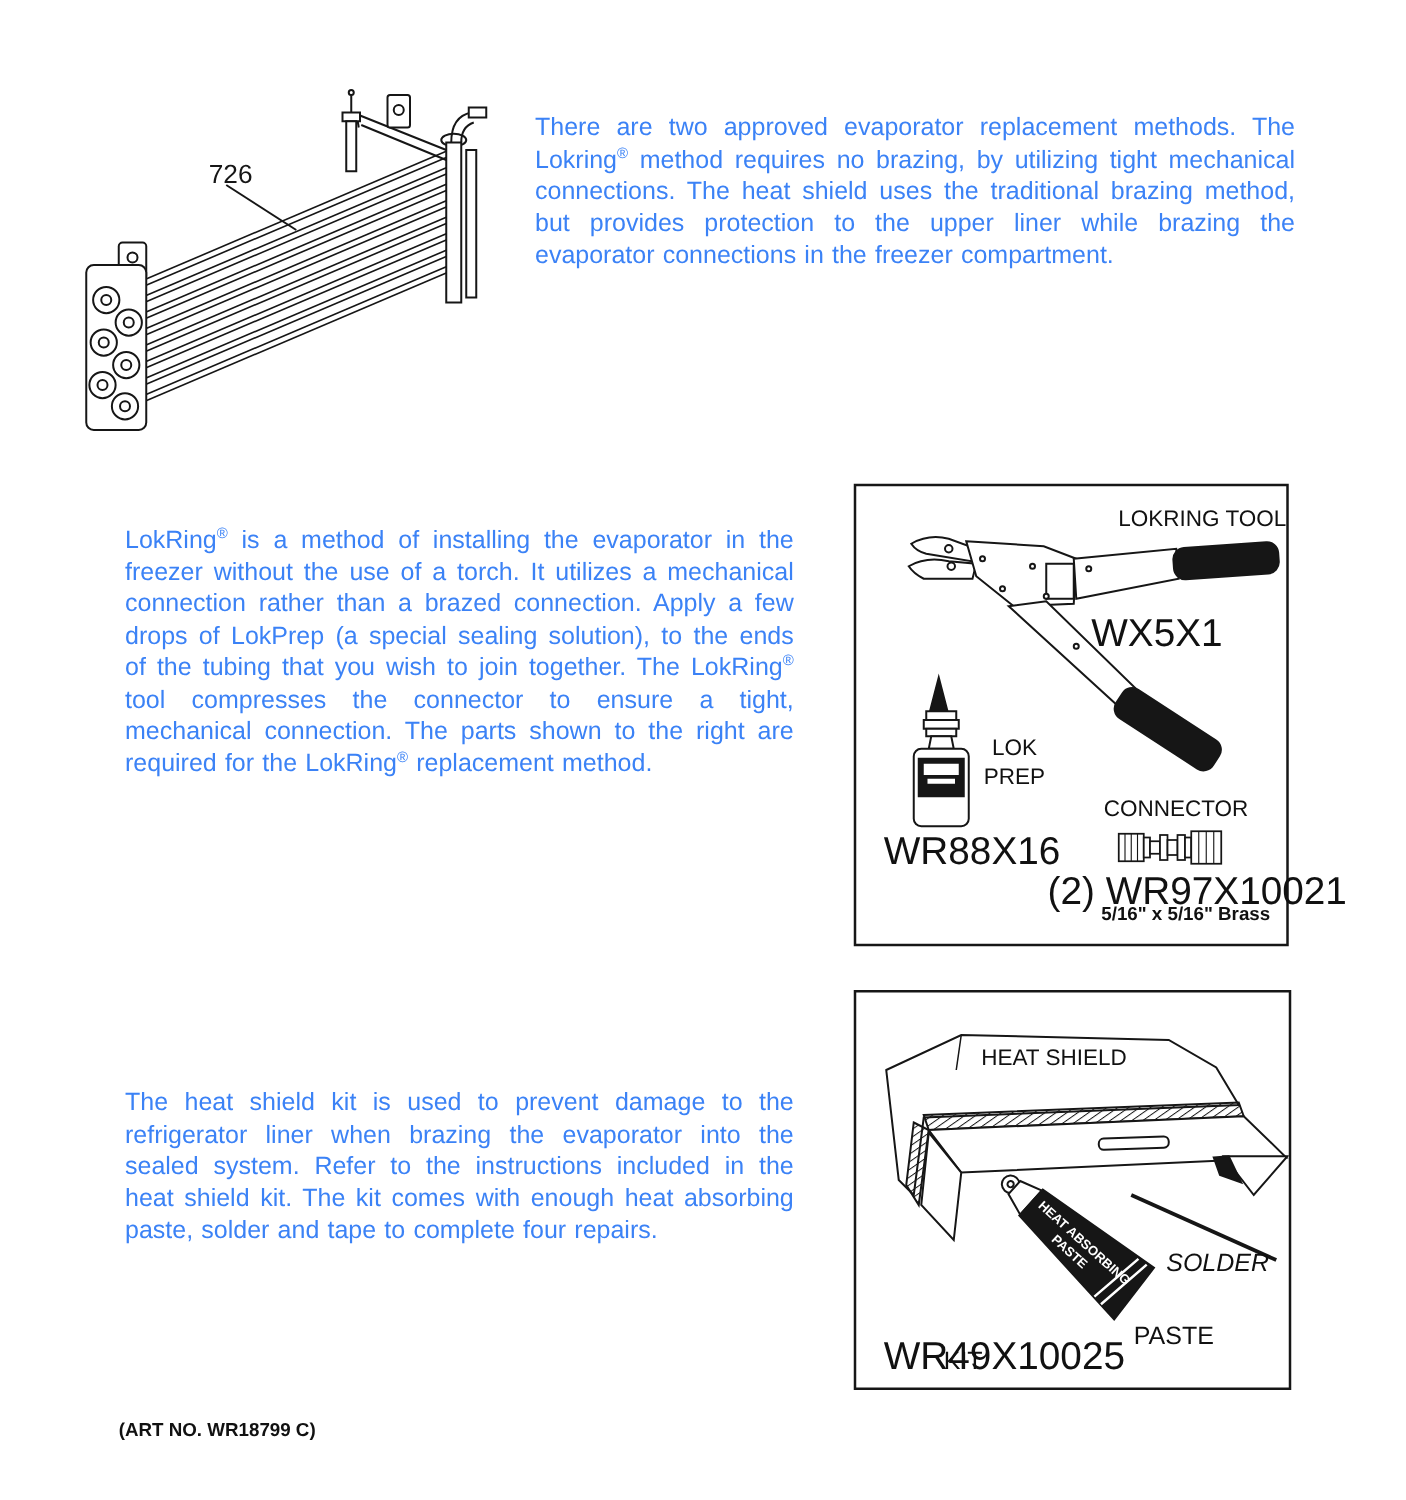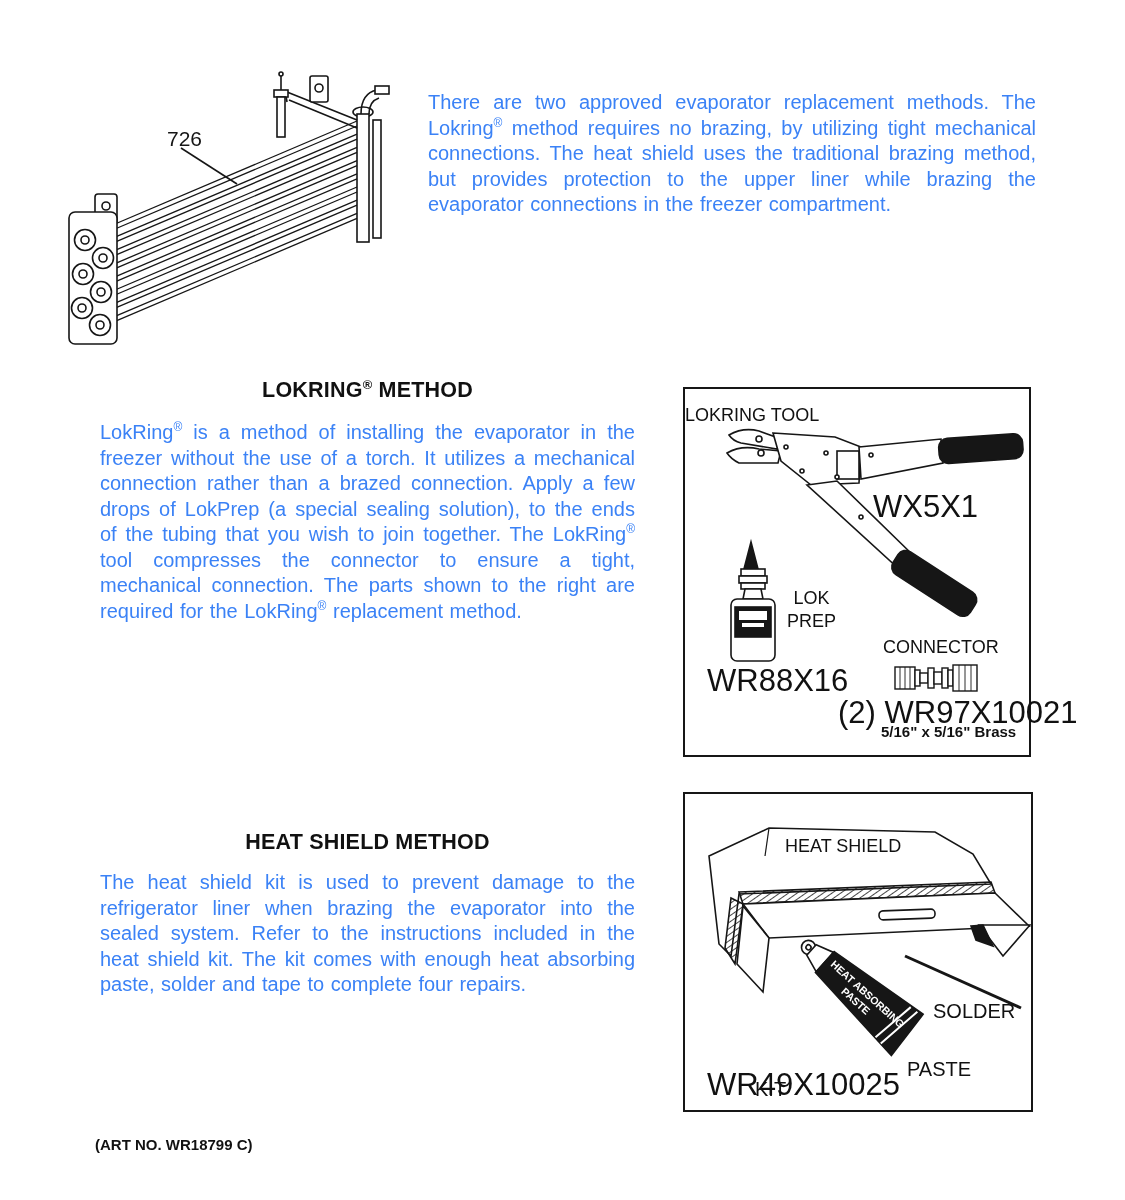--- a/index.html
+++ b/index.html
@@ -18,21 +18,21 @@
     color:#111111; letter-spacing:0.2px;
   }
   sup.reg { font-size:60%; vertical-align:super; line-height:0; }
   .figure-box { position:absolute; border:2px solid #161616; background:#ffffff; }
   .figure-box svg { position:absolute; left:0; top:0; }
   .lbl { position:absolute; font-size:18px; color:#111111; white-space:nowrap;text-align:center; }
   .lbl-lg { position:absolute; font-size:20px; color:#111111; white-space:nowrap; }
   .part { position:absolute; font-weight:normal; font-size:31px; color:#111111; white-space:nowrap; }
   .part-sm { position:absolute; font-weight:bold; font-size:15px; color:#111111; white-space:nowrap; }
   .artno { position:absolute; font-weight:bold; font-size:15px; color:#111111;margin-top:44px; }
-  .center-lbl { left:0; right:0; text-align:left; }
+  .center-lbl { left:0; right:0; text-align:right; }
   .stack span { display:block; line-height:23px; }
 </style>
 </head>
 <body>
 
 <div class="page">
 
   <svg class="abs" style="left:55px; top:62px;" width="355" height="295" viewBox="0 0 355 295">
     <g fill="none" stroke="#161616" stroke-width="1.6">
 
@@ -91,21 +91,20 @@
       <path d="M226,14 L226,28"></path>
         <circle cx="226" cy="12" r="2"></circle>
       <rect x="219" y="28" width="14" height="7" fill="#ffffff"></rect>
       <rect x="222" y="35" width="8" height="40" fill="#ffffff"></rect>
     </g>
     <text x="112" y="84" font-size="21" fill="#161616" font-family="Liberation Sans, sans-serif">726</text>
   </svg>
 
   <div class="para" style="left:428px; top:90px; width:608px;">There are two approved evaporator replacement methods.  The Lokring<sup class="reg">®</sup> method requires no brazing, by utilizing tight mechanical connections.  The heat shield uses the traditional brazing method, but provides protection to the upper liner while brazing the evaporator connections in the freezer compartment.</div>
 
-  <div class="h1" style="left:100px; top:378px; width:535px;">LOKRING<sup class="reg">®</sup> METHOD</div>
   <div class="para" style="left:100px; top:420px; width:535px;">LokRing<sup class="reg">®</sup> is a method of installing the evaporator in the freezer without the use of a torch.  It utilizes a mechanical connection rather than a brazed connection.  Apply a few drops of LokPrep (a special sealing solution), to the ends of the tubing that you wish to join together.  The LokRing<sup class="reg">®</sup> tool compresses the connector to ensure a tight, mechanical connection.  The parts shown to the right are required for the LokRing<sup class="reg">®</sup> replacement method.</div>
 
   <div class="figure-box" style="left:683px; top:387px; width:348px; height:370px;">
     <svg width="344" height="366" viewBox="0 0 344 366">
       <g fill="#ffffff" stroke="#161616" stroke-width="1.6">
 
         <path d="M44,46 Q58,38 74,42 L96,50 L92,60 L56,54 Q48,52 44,46 Z"></path>
         <path d="M42,64 Q56,56 74,60 L96,62 L93,74 L54,74 Q46,70 42,64 Z"></path>
         <circle cx="74" cy="50" r="3"></circle>
           <circle cx="76" cy="64" r="3"></circle>
@@ -156,21 +155,20 @@
     <div class="lbl stack" style="left:102px; top:198px;">
       <span>LOK</span>
       <span>PREP</span>
     </div>
     <div class="part" style="left:22px; top:274px;">WR88X16</div>
     <div class="lbl" style="left:198px; top:248px;">CONNECTOR</div>
     <div class="part" style="left:153px; top:306px;">(2) WR97X10021</div>
     <div class="part-sm" style="left:196px; top:334px;">5/16" x 5/16" Brass</div>
   </div>
 
-  <div class="h1" style="left:100px; top:830px; width:535px;">HEAT SHIELD METHOD</div>
   <div class="para" style="left:100px; top:870px; width:535px;">The heat shield kit is used to prevent damage to the refrigerator liner when brazing the evaporator into the sealed system.  Refer to the instructions included in the heat shield kit.  The kit comes with enough heat absorbing paste, solder and tape to complete four repairs.</div>
 
   <div class="figure-box" style="left:683px; top:792px; width:350px; height:320px;">
     <svg width="346" height="316" viewBox="0 0 346 316">
       <defs>
         <pattern id="hatch" patternUnits="userSpaceOnUse" width="5" height="5" patternTransform="rotate(55)">
           <line x1="0" y1="0" x2="0" y2="5" stroke="#161616" stroke-width="1.6"></line>
         </pattern>
       </defs>
       <g fill="#ffffff" stroke="#161616" stroke-width="1.6">
@@ -196,21 +194,21 @@
           <circle cx="2" cy="0" r="2.5"></circle>
           <polygon points="6,-7 24,-13 24,13 6,7"></polygon>
           <polygon points="24,-14 132,-27 136,25 24,14" fill="#161616"></polygon>
           <path d="M118,-24 L112,22 M126,-25 L120,23" stroke="#ffffff" stroke-width="2"></path>
           <text x="30" y="-1" fill="#ffffff" stroke="none" font-size="10.5" font-weight="bold" font-family="Liberation Sans, sans-serif">HEAT ABSORBING</text>
           <text x="56" y="12" fill="#ffffff" stroke="none" font-size="10.5" font-weight="bold" font-family="Liberation Sans, sans-serif">PASTE</text>
         </g>
       </g>
     </svg>
     <div class="lbl" style="left:100px; top:42px;">HEAT SHIELD</div>
-    <div class="lbl-lg" style="left:248px; top:206px;">SOLDER</div>
+    <div class="lbl-lg" style="left:248px; top:206px;font-style:italic;">SOLDER</div>
     <div class="lbl-lg" style="left:70px; top:248px;margin-top:36px;">KIT</div>
     <div class="part" style="left:22px; top:273px;">WR49X10025</div>
     <div class="lbl-lg" style="left:222px; top:264px;">PASTE</div>
   </div>
 
   <div class="artno" style="left:95px; top:1092px;">(ART NO. WR18799 C)</div>
 
 </div>
 
 </body></html>

